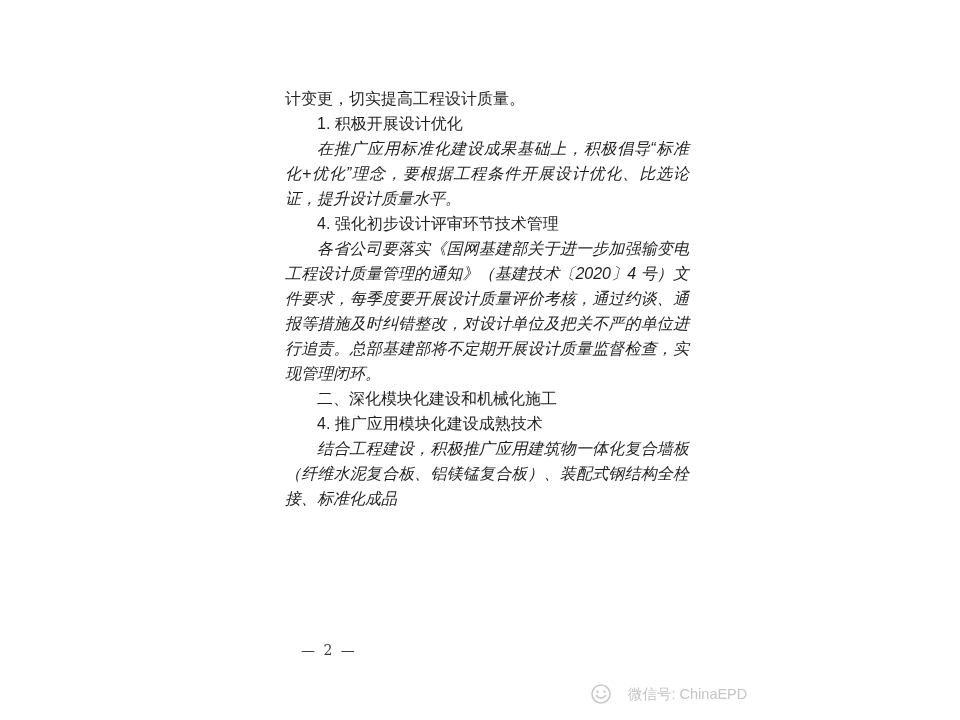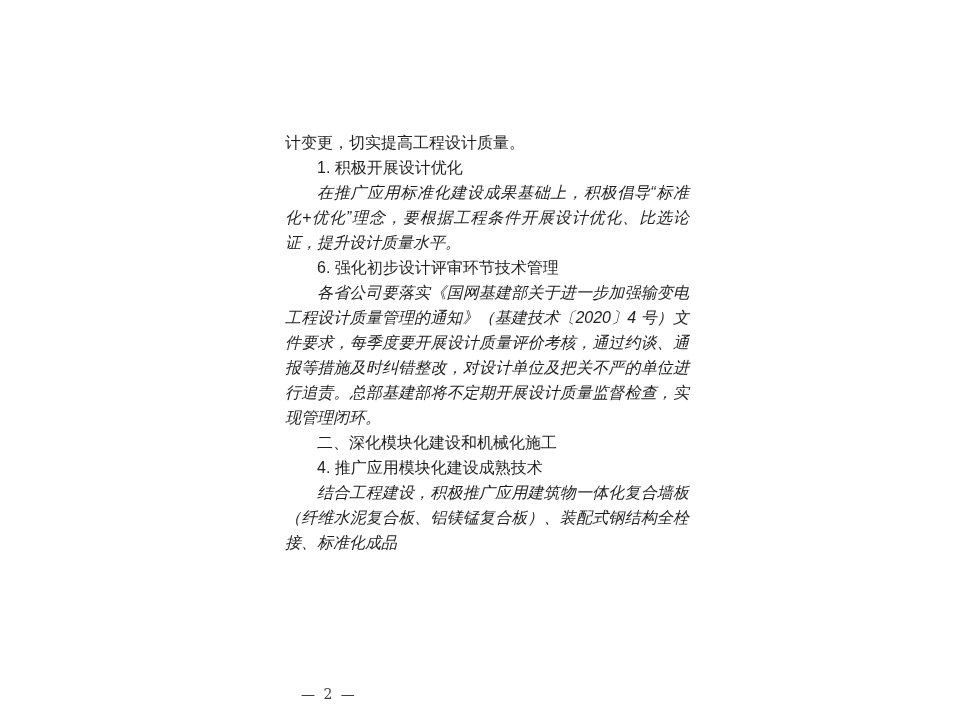--- a/index.html
+++ b/index.html
@@ -12,21 +12,20 @@
     height: 720px;
     position: relative;
     overflow: hidden;
     font-family: "Liberation Sans", sans-serif;
   }
   .page {
     position: absolute;
     left: 0; top: 0;
     width: 960px; height: 624px;
     background: #ffffff;
-    margin-top: 44px;
   }
   .text-column {
     position: absolute;
     left: 285px;
     top: 86px;
     width: 404px;
     color: #1f1f1f;
     font-size: 16px;
     line-height: 25px;
   }
@@ -76,21 +75,21 @@
 </style>
 </head>
 <body>
 
 <div class="page">
 
   <div class="text-column">
     <p class="block-continuation">计变更，切实提高工程设计质量。</p>
     <p class="block-heading">1. 积极开展设计优化</p>
     <p class="block-paragraph">在推广应用标准化建设成果基础上，积极倡导“标准化+优化”理念，要根据工程条件开展设计优化、比选论证，提升设计质量水平。</p>
-    <p class="block-heading">6. 强化初步设计评审环节技术管理</p>
+    <p class="block-heading">4. 强化初步设计评审环节技术管理</p>
     <p class="block-paragraph">各省公司要落实《国网基建部关于进一步加强输变电工程设计质量管理的通知》（基建技术〔2020〕4 号）文件要求，每季度要开展设计质量评价考核，通过约谈、通报等措施及时纠错整改，对设计单位及把关不严的单位进行追责。总部基建部将不定期开展设计质量监督检查，实现管理闭环。</p>
     <p class="block-heading">二、深化模块化建设和机械化施工</p>
     <p class="block-heading">4. 推广应用模块化建设成熟技术</p>
     <p class="block-paragraph">结合工程建设，积极推广应用建筑物一体化复合墙板（纤维水泥复合板、铝镁锰复合板）、装配式钢结构全栓接、标准化成品</p>
   </div>
 
   <div class="page-number">— 2 —</div>
 
   <div class="watermark">
     <span class="icon">

